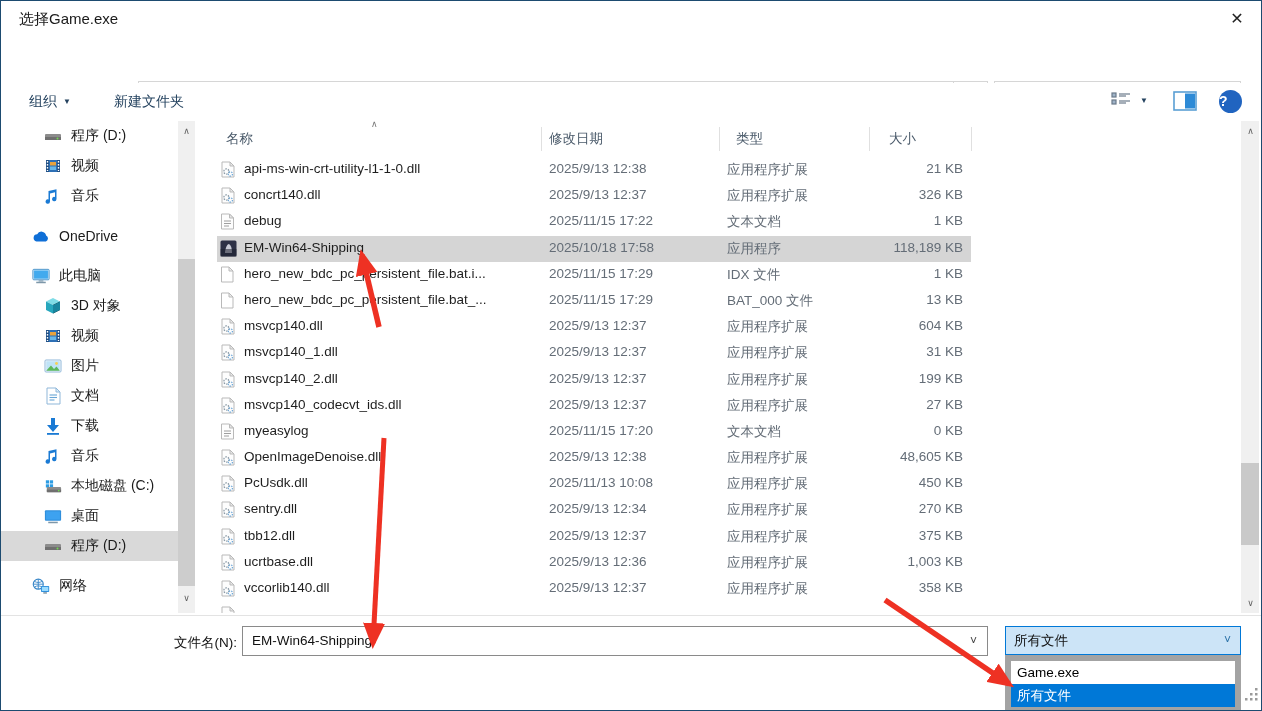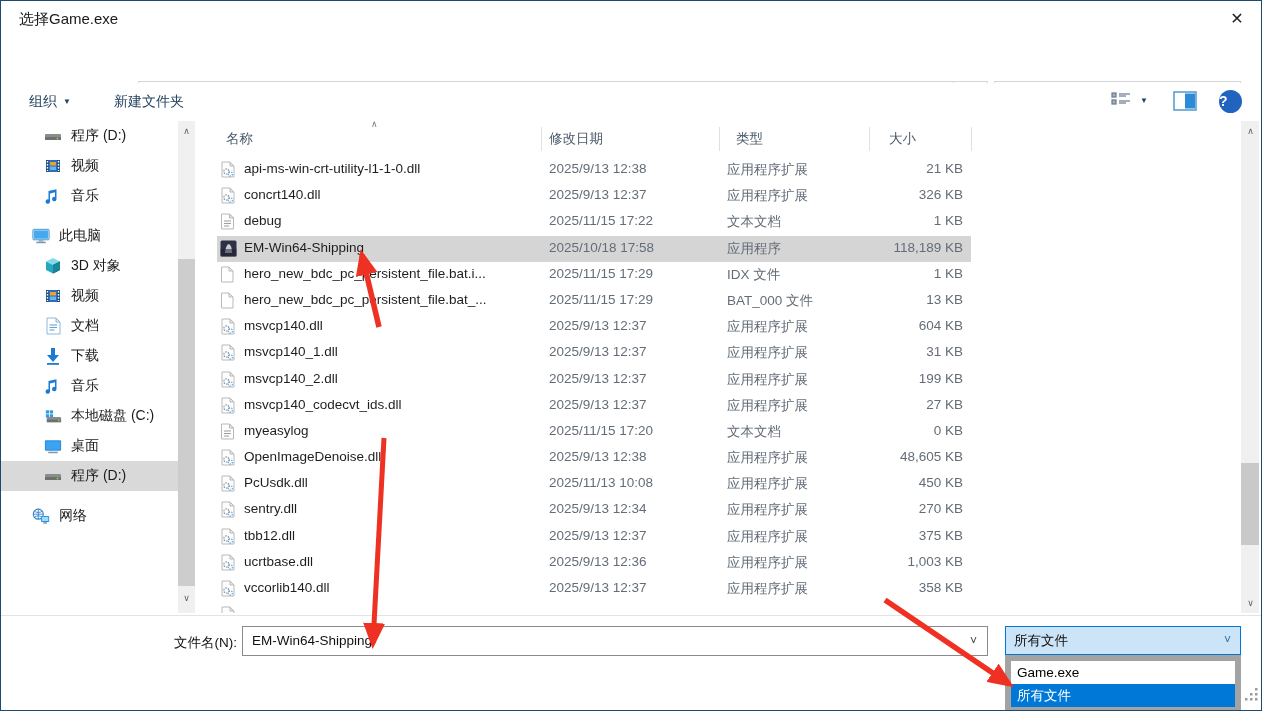--- a/index.html
+++ b/index.html
@@ -202,20 +202,28 @@
         <div class="side-item indent1">
     <span class="sicon">
             <svg width="20" height="20" viewBox="0 0 20 20">
               <path d="M7 15.5 a2.2 2.2 0 1 1 -1.5-2.1 V5 l8-1.8 v9.8 a2.2 2.2 0 1 1 -1.5-2.1 V6.2 L7 7.6z" fill="#1a7ad4"></path>
             </svg>
           </span>
     <span class="slabel">音乐</span>
   </div>
         <div class="side-item indent0 gap">
     <span class="sicon">
+            <svg width="22" height="20" viewBox="0 0 22 14">
+              <path d="M6 13 a4 4 0 0 1 .8-7.9 A5.2 5.2 0 0 1 16.6 6.4 A3.6 3.6 0 0 1 16.4 13z" fill="#0f6fd7"></path>
+            </svg>
+          </span>
+    <span class="slabel">OneDrive</span>
+  </div>
+        <div class="side-item indent0 gap">
+    <span class="sicon">
             <svg width="21" height="20" viewBox="0 0 21 20">
               <rect x="2" y="3" width="17" height="11" rx="1" fill="#cfe9fb" stroke="#4792c9"></rect>
               <rect x="3.2" y="4.2" width="14.6" height="8.6" fill="#42aaee"></rect>
               <rect x="8" y="14" width="5" height="2" fill="#9bb3c4"></rect>
               <rect x="5.5" y="16" width="10" height="1.6" fill="#7d97a9"></rect>
             </svg>
           </span>
     <span class="slabel">此电脑</span>
   </div>
         <div class="side-item indent1">
@@ -243,20 +251,31 @@
                 <rect x="14.8" y="5" width="1.4" height="1.6"></rect>
                 <rect x="14.8" y="8" width="1.4" height="1.6"></rect>
                 <rect x="14.8" y="11" width="1.4" height="1.6"></rect>
                 <rect x="14.8" y="14" width="1.4" height="1"></rect>
               </g>
               <rect x="7" y="6" width="6" height="3.5" fill="#e8a33d"></rect>
               <rect x="7" y="10.5" width="6" height="3.5" fill="#67b7e8"></rect>
             </svg>
           </span>
     <span class="slabel">视频</span>
+  </div>
+        <div class="side-item indent1">
+    <span class="sicon">
+            <svg width="20" height="20" viewBox="0 0 20 20">
+              <rect x="2" y="4" width="16" height="12" rx="1" fill="#fff" stroke="#8fb7d9"></rect>
+              <rect x="3.2" y="5.2" width="13.6" height="9.6" fill="#bfe3f7"></rect>
+              <path d="M3.2 14.8 L8 9.5 L11 13 L13.5 10.5 L16.8 14.8z" fill="#5cb85c"></path>
+              <circle cx="13.5" cy="7.5" r="1.4" fill="#f7d154"></circle>
+            </svg>
+          </span>
+    <span class="slabel">图片</span>
   </div>
         <div class="side-item indent1">
     <span class="sicon">
             <svg width="18" height="20" viewBox="0 0 18 20">
               <path d="M3 2h9l4 4v12H3z" fill="#fff" stroke="#8fb7d9"></path>
               <path d="M12 2l4 4h-4z" fill="#dbeefc" stroke="#8fb7d9"></path>
               <g stroke="#69a6d6" stroke-width="1.1">
                 <line x1="5.5" y1="9" x2="13" y2="9"></line>
                 <line x1="5.5" y1="11.5" x2="13" y2="11.5"></line>
                 <line x1="5.5" y1="14" x2="10.5" y2="14"></line>

